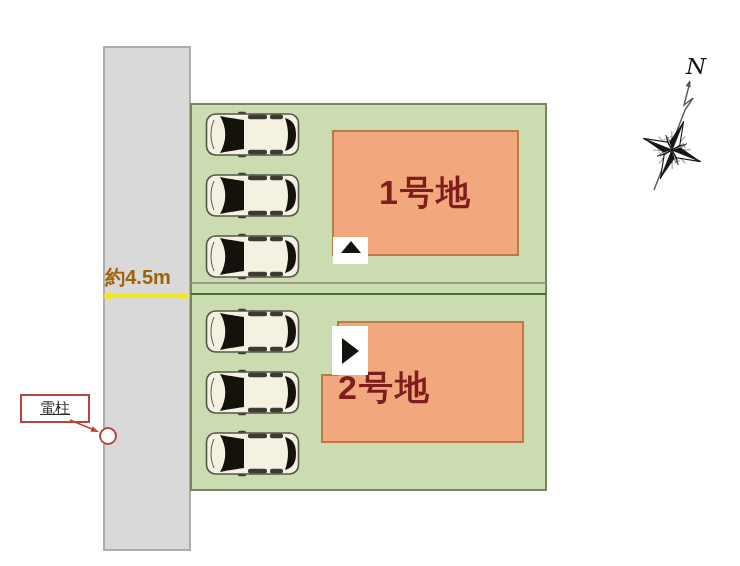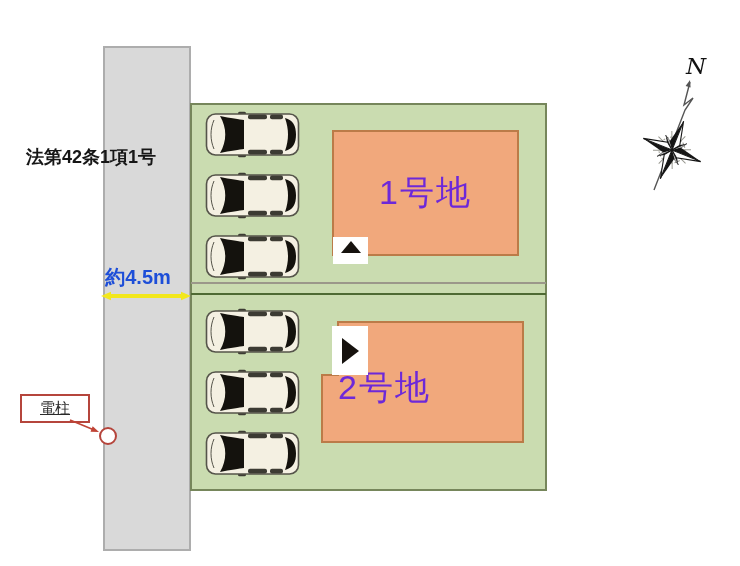--- a/index.html
+++ b/index.html
@@ -6,35 +6,35 @@
   .canvas{
     position:relative;width:740px;height:566px;background:#ffffff;overflow:hidden;
     font-family:"Liberation Sans","DejaVu Sans",sans-serif;color:#1b1b1b;
   }
   
   .road{position:absolute;left:103px;top:46px;width:88px;height:505px;
     background:var(--road_gray,#d9d9d9);border:2px solid #adadad;box-sizing:border-box;}
   .road-label{position:absolute;left:8px;top:146px;width:166px;text-align:center;
     font-size:18px;font-weight:600;line-height:23px;color:#161616;}
   .width-label{position:absolute;left:88px;top:264px;width:100px;text-align:center;
-    font-size:20px;font-weight:bold;color:#1d4ed8;}
+    font-size:20px;font-weight:bold;color:#a16207;}
   .arrow-svg{position:absolute;left:101px;top:291px;}
   .yellow-line{stroke:var(--yellow,#f2e71c);}
   .yellow-fill{fill:var(--yellow,#f2e71c);}
   
   .green{position:absolute;left:190px;top:103px;width:357px;height:388px;
     background:var(--green,#cadcb0);border:2px solid #76865b;box-sizing:border-box;}
   .divider{position:absolute;left:191px;width:355px;height:2px;}
   .div-upper{top:282px;background:#9b988a;}
   .div-lower{top:293px;background:#4e6a33;}
   
   .plot1{position:absolute;left:332px;top:130px;width:187px;height:126px;
     background:var(--orange,#f1a87c);border:2px solid var(--orange_border,#bb7b48);
     box-sizing:border-box;display:flex;align-items:center;justify-content:center;}
-  .plot-label{font-size:34px;font-weight:normal;color:#6d28d9;letter-spacing:2px;}
+  .plot-label{font-size:34px;font-weight:bold;color:#7f1d1d;letter-spacing:2px;}
   .plot2-svg{position:absolute;left:321px;top:321px;}
   .plot2-path{fill:var(--orange,#f1a87c);stroke:var(--orange_border,#bb7b48);stroke-width:2;}
   .plot2-label{position:absolute;left:338px;top:334px;width:185px;height:108px;
     display:flex;align-items:center;}
   
   .marker1{position:absolute;left:333px;top:237px;width:35px;height:27px;background:#fff;
     display:flex;justify-content:center;}
   .tri-up{width:0;height:0;margin-top:4px;border-left:10px solid transparent;
     border-right:10px solid transparent;border-bottom:12px solid #16120e;}
   .marker2{position:absolute;left:332px;top:326px;width:36px;height:49px;background:#fff;
@@ -58,21 +58,20 @@
   .compass{position:absolute;left:638px;top:46px;}
 </style>
 </head>
 <body>
 
 <div class="canvas">
 
   <div class="road"></div>
 
   <div class="road-label">
-    <div>法第42条1項1号</div>
   </div>
 
   <div class="width-label">約4.5m</div>
   <svg class="arrow-svg" width="90" height="10" viewBox="0 0 90 10" aria-hidden="true">
     <line class="yellow-line" x1="8" y1="5" x2="82" y2="5" stroke-width="3.8"></line>
     <polygon class="yellow-fill" points="0,5 10,0.8 10,9.2"></polygon>
     <polygon class="yellow-fill" points="90,5 80,0.8 80,9.2"></polygon>
   </svg>
 
   <div class="green"></div>

